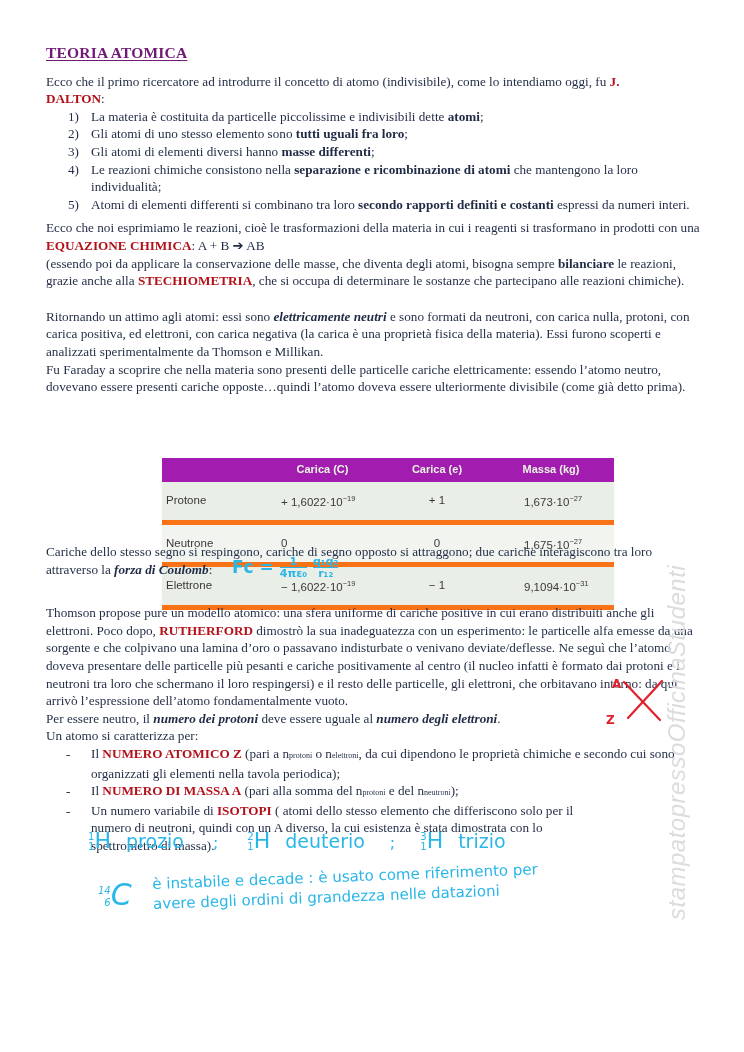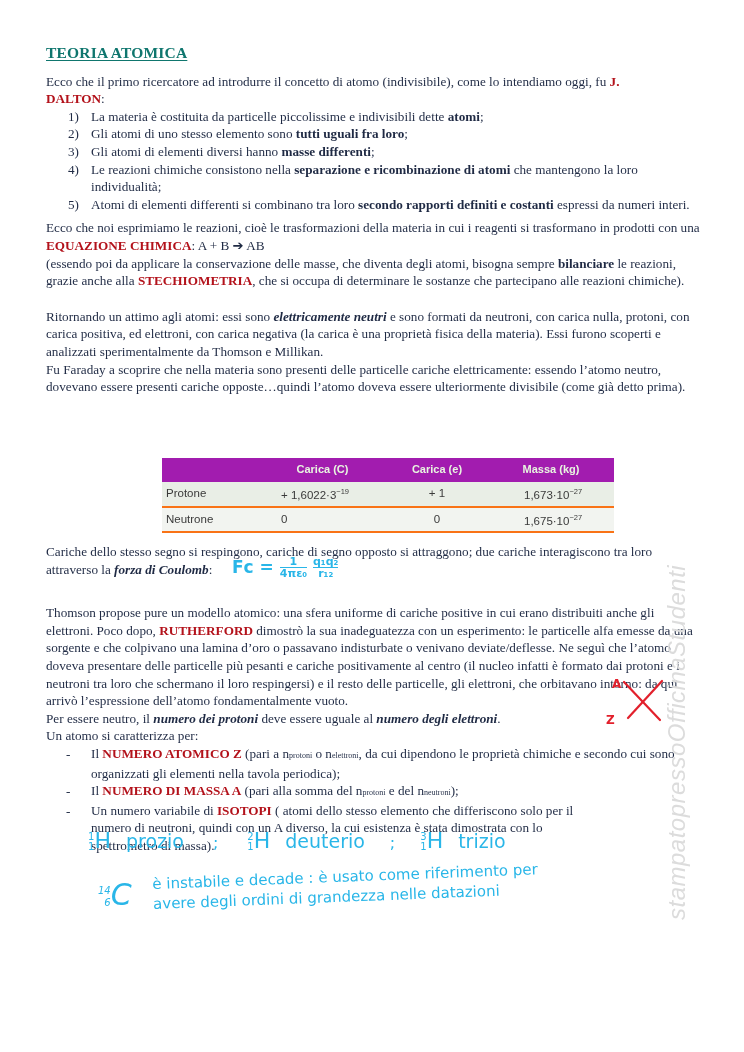--- a/index.html
+++ b/index.html
@@ -3,21 +3,21 @@
 <meta charset="utf-8">
 <style>
   html, body { margin: 0; padding: 0; background: #ffffff; }
   body {
     width: 744px; height: 1052px; position: relative; overflow: hidden;
     font-family: "Liberation Serif", "DejaVu Serif", serif;
     color: #1f2a44; font-size: 13.2px; line-height: 17.6px;
   }
   .page { position: absolute; left: 46px; top: 44px; width: 656px; }
   .title {
-    font-weight: bold; font-size: 15.5px; color: #0f766e;
+    font-weight: bold; font-size: 15.5px; color: #701a75;
     text-decoration: underline; text-underline-offset: 2px;
     margin: 0 0 11px 0; letter-spacing: 0.2px;
   }
   p { margin: 0; }
   .red { color: #b3121b; font-weight: bold; }
   .b { font-weight: bold; margin-top: 44px; }
   .u { }
   .i { font-style: italic; font-weight: bold; }
   .gap { height: 6px; }
   .gap2 { height: 18px; }
@@ -31,21 +31,21 @@
   
   .ptable {
     position: absolute; left: 162px; top: 458px; width: 452px;
     border-collapse: collapse; font-family: "Liberation Sans", "DejaVu Sans", sans-serif;
     font-size: 11.5px; color: #3a3a3a;
   }
   .ptable th {
     background: #a21caf; color: #e8f5e0; font-weight: bold; height: 22px;
     font-size: 11px; text-align: center;
   }
-  .ptable td { height: 20px; padding: 1px 4px; border-bottom: 2px solid #f97316; }
+  .ptable td { height: 20px; padding: 8px 4px; border-bottom: 5px solid #f97316; }
   .ptable tr.odd td { background: #e9eee6; }
   .ptable tr.even td { background: #f2f4f0; }
   .ptable td.name { text-align: left; }
   .ptable td.c1 { text-align: left; padding-left: 22px; }
   .ptable td.c2 { text-align: center; }
   .ptable td.c3 { text-align: left; padding-left: 36px; }
   sup { font-size: 7.5px; vertical-align: 5px; }
   
   .hand {
     position: absolute; color: #29b6e8; font-family: "DejaVu Sans", sans-serif;
@@ -96,29 +96,35 @@
     <tr>
       <th style="width:95px"></th>
       <th style="width:125px">Carica (C)</th>
       <th style="width:100px">Carica (e)</th>
       <th>Massa (kg)</th>
     </tr>
   </thead>
   <tbody>
     <tr class="odd">
       <td class="name">Protone</td>
-      <td class="c1"><span>+ 1,6022·3</span><sup>−19</sup></td>
+      <td class="c1"><span>+ 1,6022·10</span><sup>−19</sup></td>
       <td class="c2">+ 1</td>
       <td class="c3"><span>1,673·10</span><sup>−27</sup></td>
     </tr>
     <tr class="even">
       <td class="name">Neutrone</td>
       <td class="c1"><span>0</span></td>
       <td class="c2">0</td>
       <td class="c3"><span>1,675·10</span><sup>−27</sup></td>
+    </tr>
+    <tr class="odd">
+      <td class="name">Elettrone</td>
+      <td class="c1"><span>− 1,6022·10</span><sup>−19</sup></td>
+      <td class="c2">− 1</td>
+      <td class="c3"><span>9,1094·10</span><sup>−31</sup></td>
     </tr>
   </tbody>
 </table>
 
 <div class="page" style="top:543px;">
   <p>
     <span>Cariche dello stesso segno si respingono, cariche di segno opposto si attraggono; due cariche interagiscono tra loro attraverso la </span><span class="i">forza di Coulomb</span><span>:</span>
   </p>
   <div style="height:26px"></div>
 

